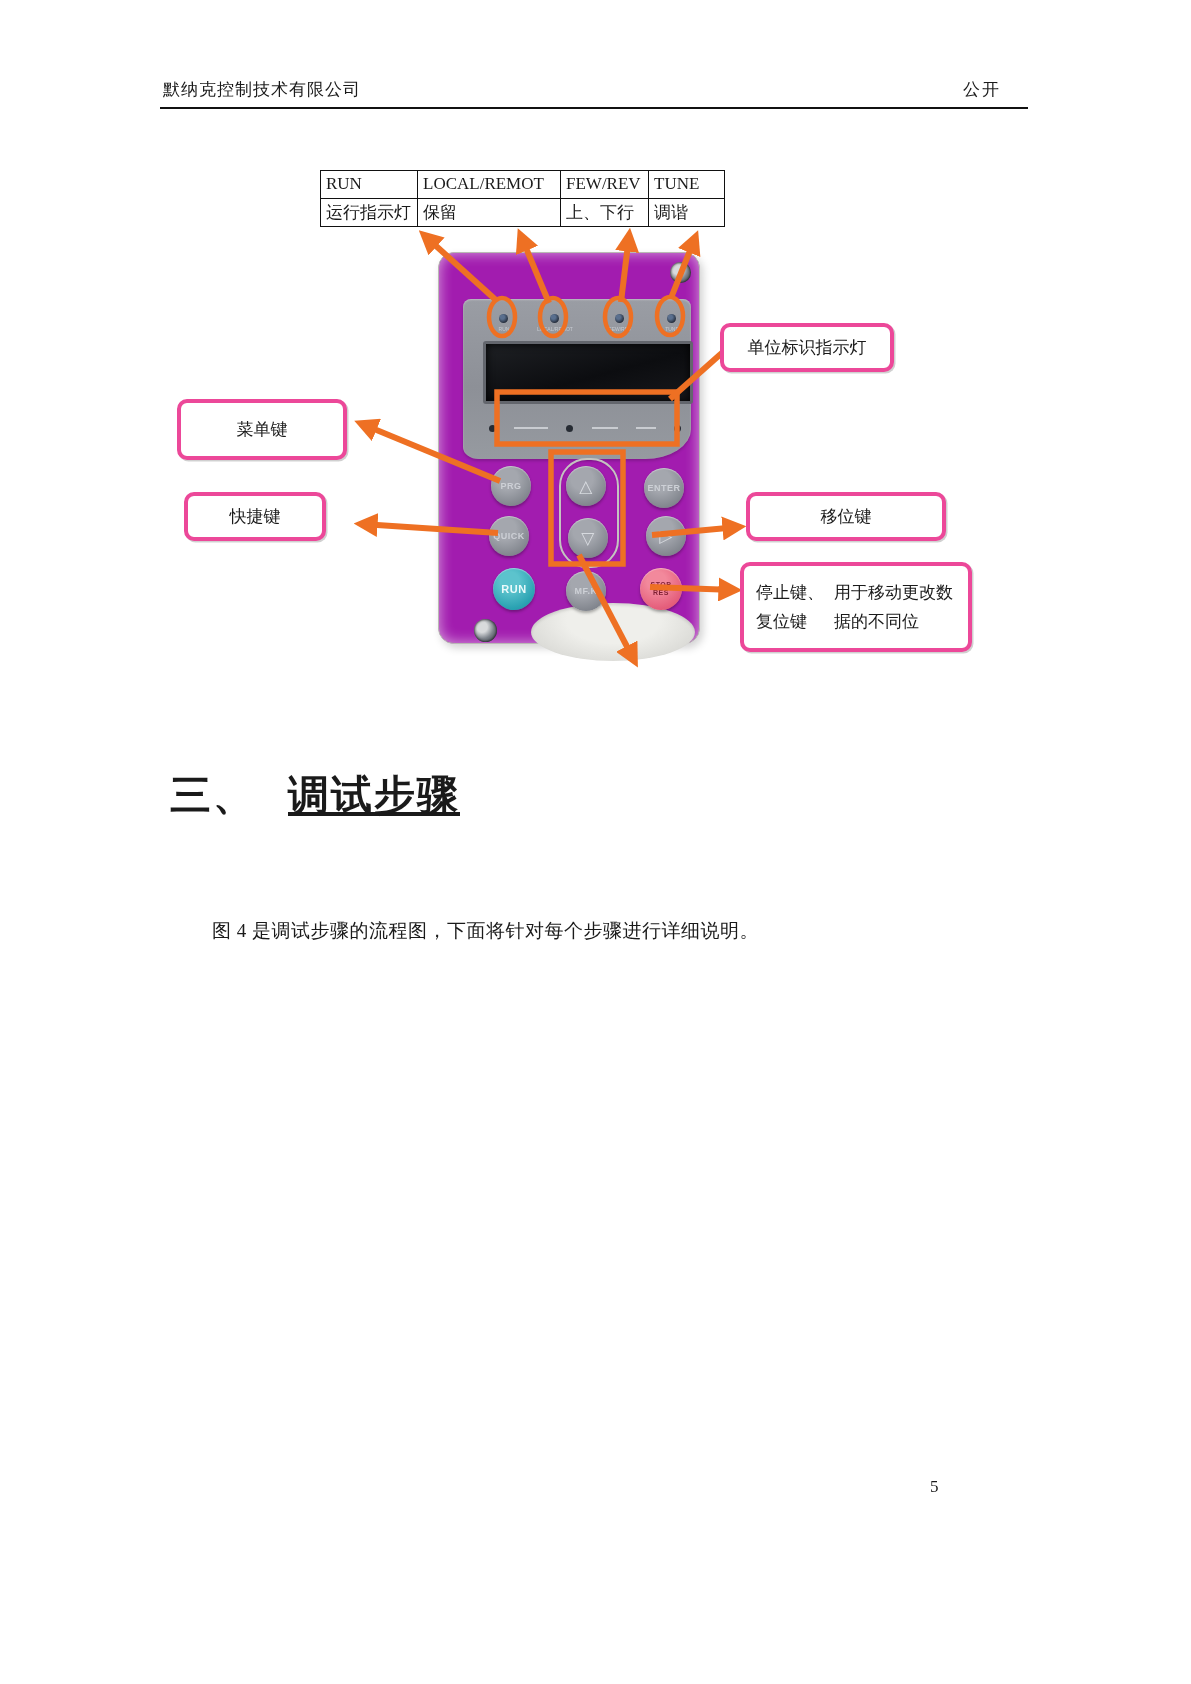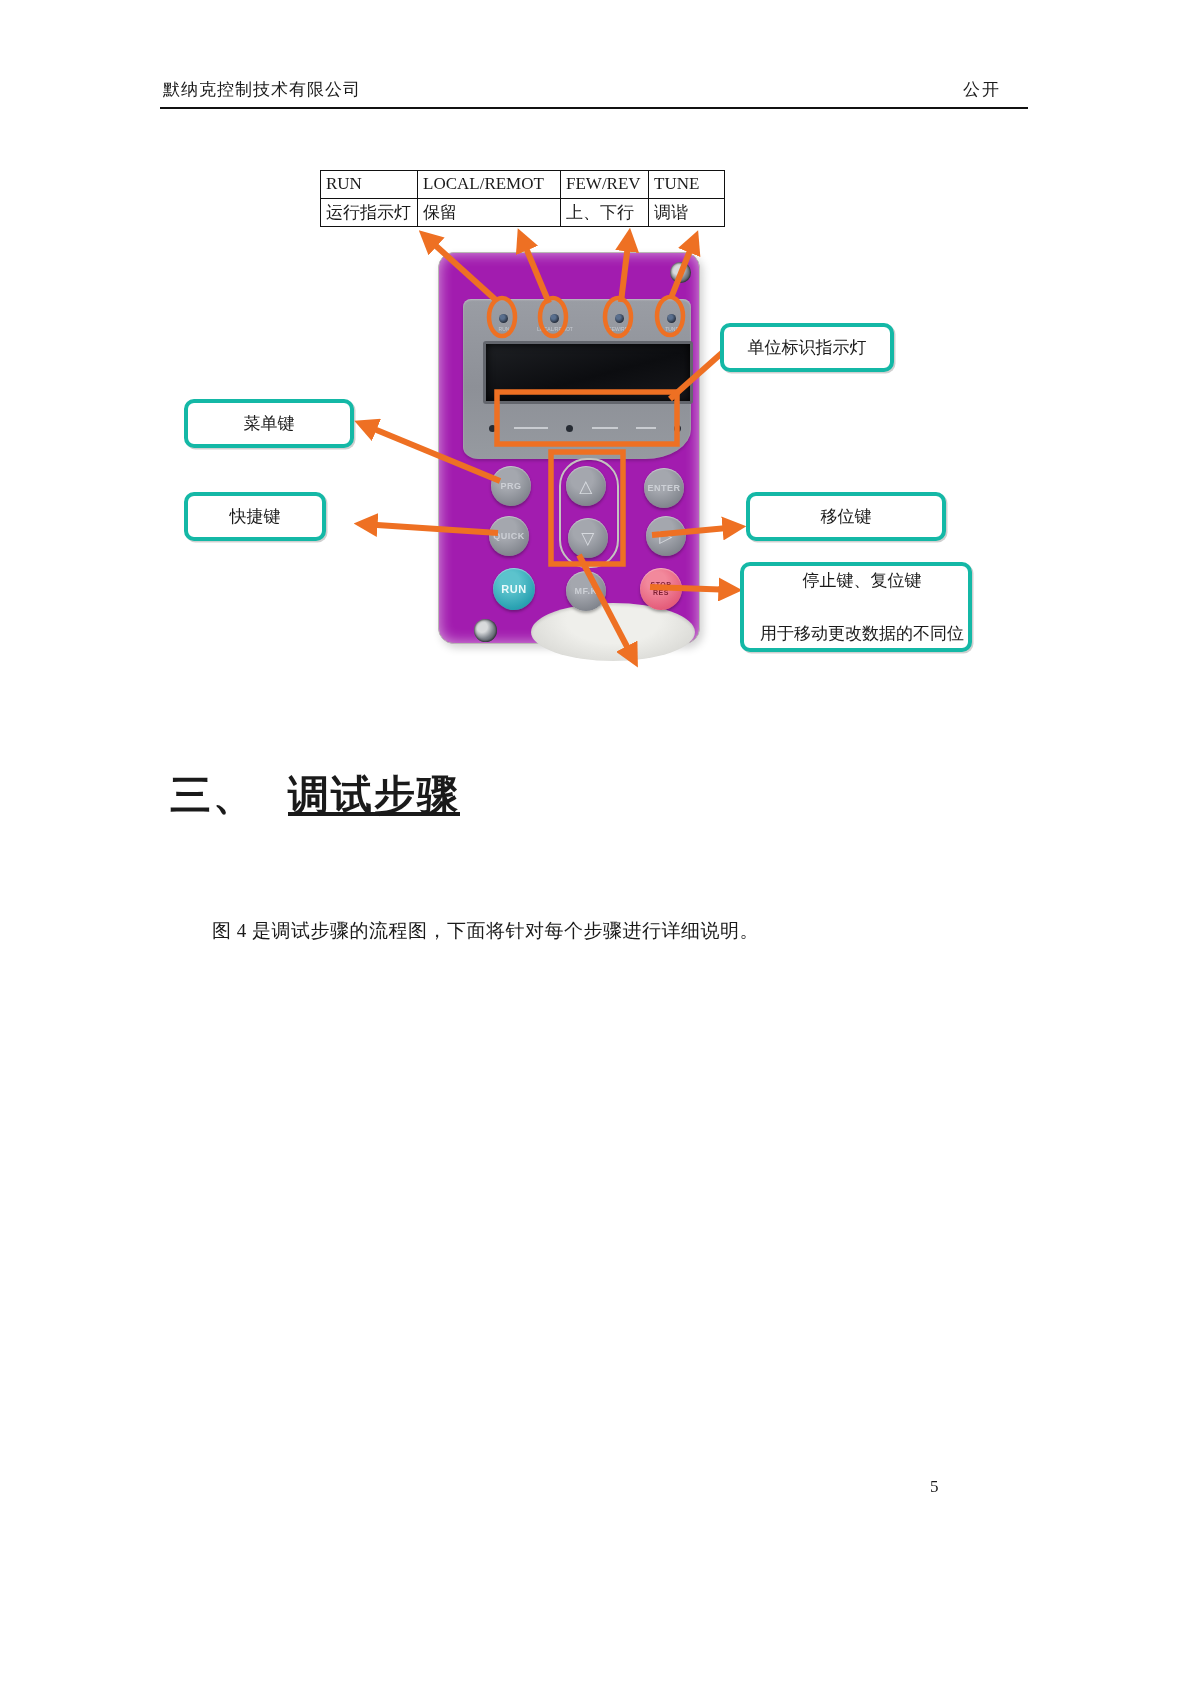--- a/index.html
+++ b/index.html
@@ -58,24 +58,24 @@
         border:2px solid #c4c4c0;border-radius:28px;z-index:1;
         box-shadow:inset 0 1px 2px rgba(0,0,0,.12);}
   .chin-oval{position:absolute;left:92px;top:350px;width:164px;height:58px;border-radius:50%;
         background:radial-gradient(ellipse at 50% 30%, #efefeb 0 40%, #cfcfcb 100%);
         box-shadow:inset 0 2px 3px rgba(0,0,0,.12);z-index:0;}
 
   
   svg.annot{position:absolute;left:0;top:0;z-index:4;pointer-events:none;}
 
   
-  .callout{position:absolute;background:#fff;border:4px solid #14b8a6;border-radius:10px;
+  .callout{position:absolute;background:#fff;border:4px solid #ec4899;border-radius:10px;
         display:flex;align-items:center;justify-content:center;z-index:5;
         font-size:17px;box-shadow:1.5px 1.5px 0 rgba(120,120,120,.35);box-sizing:border-box;}
-  .callout.two-line{flex-direction:column;line-height:29px;justify-content:space-between;padding-left:12px;}
+  .callout.two-line{flex-direction:row;line-height:29px;justify-content:center;padding-left:12px;}
 
   
   .section-title{position:absolute;left:170px;top:768px;font-size:41px;font-weight:bold;
         letter-spacing:2px;white-space:nowrap;text-decoration:underline;}
   .section-num{display:inline-block;margin-right:32px;}
   .body-para{position:absolute;left:212px;top:889px;font-size:19px;letter-spacing:.5px;margin-top:29px;}
   .page-num{position:absolute;left:930px;top:1477px;font-size:17px;}
 </style>
 </head>
 <body>
@@ -191,21 +191,21 @@
       <line x1="670" y1="399" x2="723" y2="352"></line>
       <line x1="500" y1="481" x2="362" y2="424" marker-end="url(#ah)"></line>
       <line x1="498" y1="533" x2="362" y2="524" marker-end="url(#ah)"></line>
       <line x1="652" y1="535" x2="738" y2="527" marker-end="url(#ah)"></line>
       <line x1="650" y1="587" x2="734" y2="590" marker-end="url(#ah)"></line>
       <line x1="579" y1="555" x2="634" y2="660" marker-end="url(#ah)"></line>
     </g>
   </svg>
 
   <div class="callout" style="left:720px;top:323px;width:174px;height:49px">单位标识指示灯</div>
-  <div class="callout" style="left:184px;top:399px;width:170px;height:49px">菜单键</div>
+  <div class="callout" style="left:177px;top:399px;width:170px;height:61px">菜单键</div>
   <div class="callout" style="left:184px;top:492px;width:142px;height:49px">快捷键</div>
   <div class="callout" style="left:746px;top:492px;width:200px;height:49px">移位键</div>
   <div class="callout two-line" style="left:740px;top:562px;width:232px;height:90px">
     <span>停止键、复位键</span>
     <span>用于移动更改数据的不同位</span>
   </div>
 
   <div class="section-title">
     <span class="section-num">三、</span><span>调试步骤</span>
   </div>

